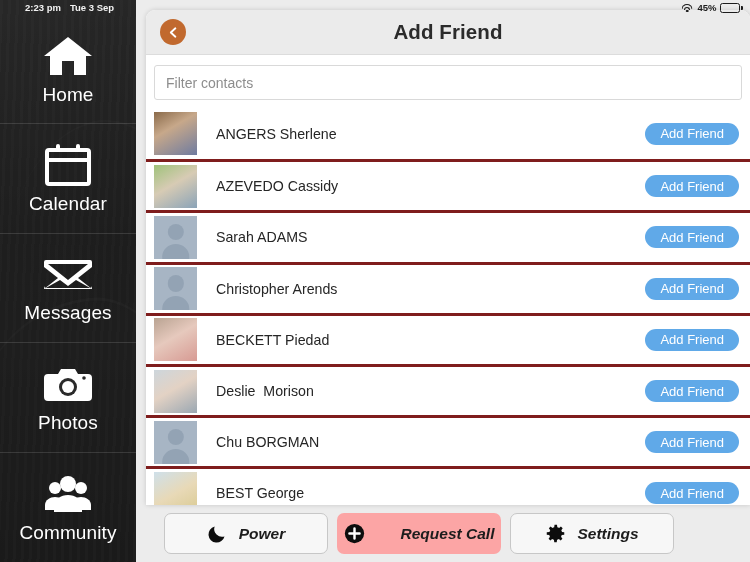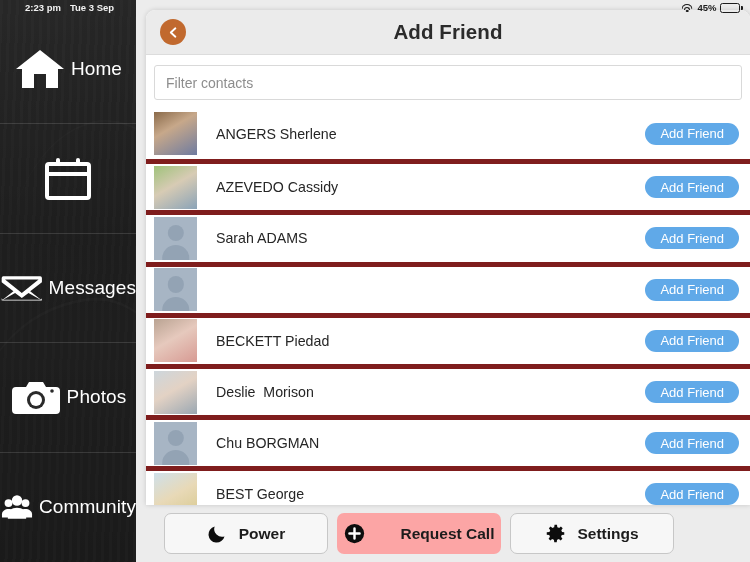--- a/index.html
+++ b/index.html
@@ -65,21 +65,21 @@
   }
   #sidebar .bg-arc2 {
     position: absolute; left: 10px; top: 120px; width: 190px; height: 150px;
     border-top: 2px solid rgba(255,255,255,.05);
     border-radius: 50% 50% 0 0 / 100% 100% 0 0;
     transform: rotate(5deg);
   }
   #sidebar .shade { position: absolute; inset: 0; background: rgba(25,25,25,.62); }
   .nav-list { position: relative; z-index: 2; padding-top: 15px; }
   .nav-item {
-    height: 109.4px; display: flex; flex-direction: row;
+    height: 109.4px; display: flex; flex-direction: column;
     align-items: center; justify-content: center; gap: 5px;
     border-bottom: 1px solid rgba(255,255,255,.13);
     cursor: pointer;
   }
   .nav-item:last-child { border-bottom: none; }
   .nav-label { color: #fff; font-size: 19px; letter-spacing: .1px; }
   .nav-ico { width: 52px; height: 46px; position: relative; }
   .nav-ico svg { width: 100%; height: 100%; display: block; fill: #fff; }
 
   
@@ -114,21 +114,21 @@
     width: 100%; height: 35px; border: 1px solid #d9d9d9;
     border-radius: 3px; padding: 0 11px; font-size: 14px;
     color: #b91c1c; font-family: "Liberation Sans", sans-serif;
     outline: none; background: #fff;
   }
   #filterinput::placeholder { color: #8d8d8d; }
 
   #contactlist { flex: 1; overflow: hidden; padding-top: 8px; }
   .crow {
     height: 51.2px; display: flex; align-items: center;
-    padding: 0 11px 0 8px; border-top: 5px solid #7f1d1d;
+    padding: 0 11px 0 8px; border-top: 3px solid #7f1d1d;
     cursor: pointer;
   }
   .crow:first-child { border-top: none; }
   .avatar {
     width: 43px; height: 43px; flex: none; overflow: hidden;
     position: relative; background: #a9b7c6;
   }
   .avatar .ph {
     position: absolute; left: 0; top: 0; width: 100%; height: 100%;
     background: #a7b5c4;
@@ -151,21 +151,21 @@
   .addbtn {
     margin-left: auto; background: #60a9e8; color: #fff;
     font-size: 13px; border: none; border-radius: 14px;
     height: 22px; padding: 0 15px; cursor: pointer;
     font-family: "Liberation Sans", sans-serif; white-space: nowrap;
   }
 
   
   #bottombar {
     position: absolute; left: 0; bottom: 0; width: 566px; height: 57px;
-    display: flex; align-items: center; gap: 9px; padding: 0 28px;
+    display: flex; align-items: center; gap: 9px; padding: 0 28px; font-style: italic;
   }
   .tbtn {
     flex: 1; height: 41px; border-radius: 7px;
     display: flex; align-items: center; justify-content: center; gap: 11px;
     font-size: 15.5px; font-weight: bold; color: #1c1c1c;
     cursor: pointer; border: 1px solid transparent;
   }
   .tbtn.plain { background: #f7f7f7; border-color: #c7c7c7; }
   .tbtn.green { background: #b5ecd5; }
   .tbtn.pink  { background: #fca5a5; gap: 36px; }
@@ -214,20 +214,21 @@
 
       <div class="nav-item">
         <span class="nav-ico">
           <svg viewBox="0 0 52 46">
             <rect x="14" y="2" width="4" height="8" rx="2"></rect>
               <rect x="34" y="2" width="4" height="8" rx="2"></rect>
             <path d="M7 6 h38 a4 4 0 0 1 4 4 v30 a4 4 0 0 1 -4 4 h-38 a4 4 0 0 1 -4 -4 v-30 a4 4 0 0 1 4 -4 z
                      M7 10 a0 0 0 0 0 0 0 v6 h38 v-6 z M7 20 v20 h38 v-20 z" fill-rule="evenodd"></path>
           </svg>
         </span>
+        <span class="nav-label">Calendar</span>
       </div>
 
       <div class="nav-item">
         <span class="nav-ico">
           <svg viewBox="0 0 52 46">
               <path d="M4 9 h44 a2 2 0 0 1 2 2 v24 a2 2 0 0 1 -2 2 h-44 a2 2 0 0 1 -2 -2 v-24 a2 2 0 0 1 2 -2 z
             M6 13 l20 16 l20 -16 z M2 16 l14 11 l-14 11 z M50 16 v22 l-14 -11 z M2 38 l16 -9 l8 6 l8 -6 l16 9 z" fill-rule="evenodd"></path>
             </svg>
         </span>
         <span class="nav-label">Messages</span>
@@ -298,20 +299,21 @@
             <div class="avatar">
               <div class="ph"></div>
             </div>
             <div class="cname">Sarah ADAMS</div>
             <button class="addbtn">Add Friend</button>
           </div>
           <div class="crow">
             <div class="avatar">
               <div class="ph"></div>
             </div>
+            <div class="cname">Christopher Arends</div>
             <button class="addbtn">Add Friend</button>
           </div>
           <div class="crow">
             <div class="avatar">
               <div class="pic" style="background: linear-gradient(150deg, rgb(185, 163, 146) 0%, rgb(230, 201, 189) 45%, rgb(215, 154, 147) 100%);"></div>
             </div>
             <div class="cname">BECKETT Piedad</div>
             <button class="addbtn">Add Friend</button>
           </div>
           <div class="crow">

